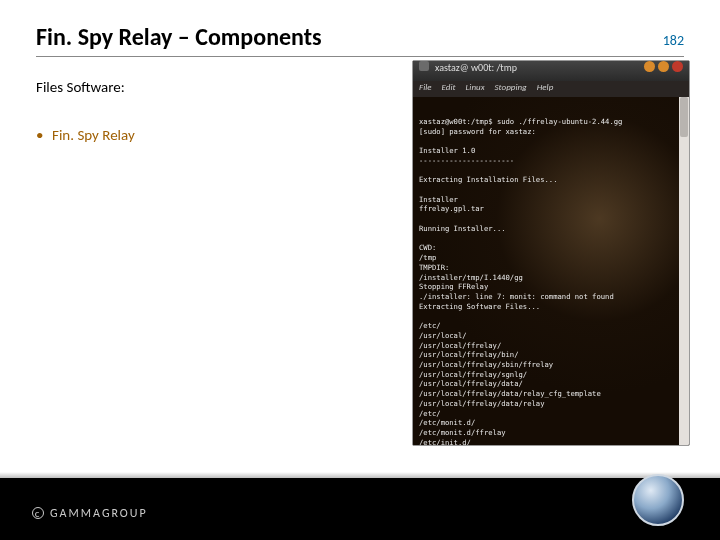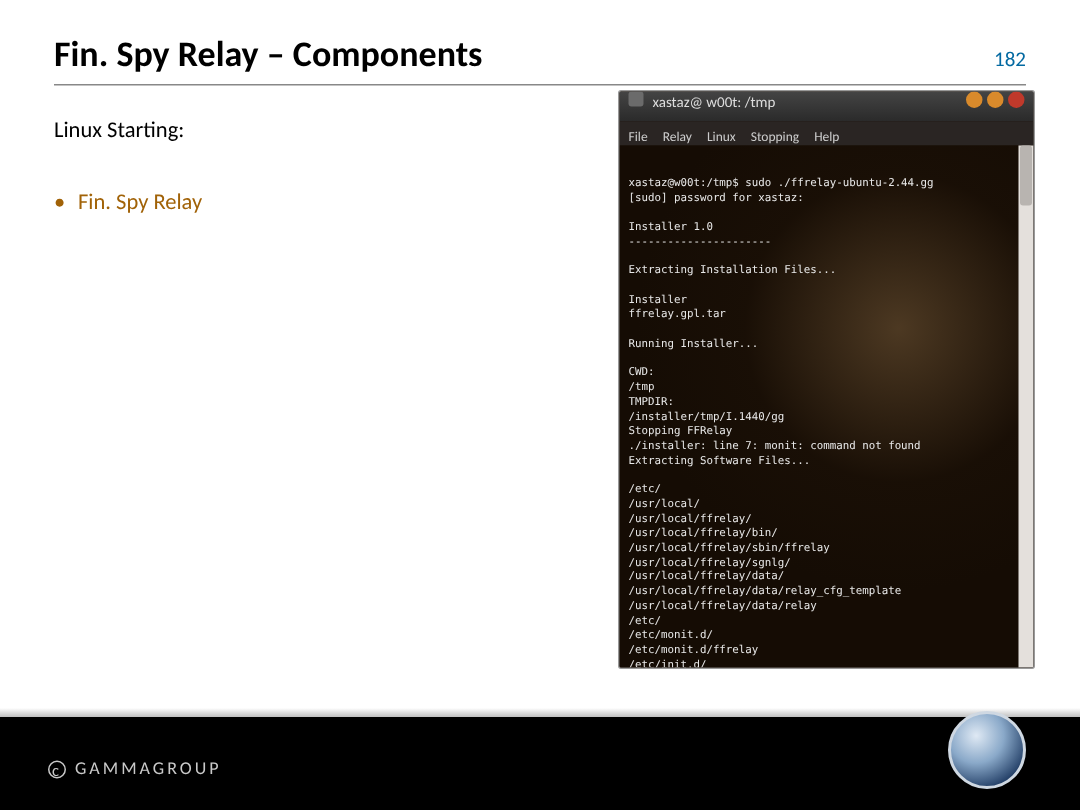--- a/index.html
+++ b/index.html
@@ -22,21 +22,21 @@
   
   .term { position: absolute; top: 60px; left: 412px; width: 278px; height: 386px; background: #1a1008; border: 1px solid #999; border-radius: 2px; overflow: hidden; }
   .term-titlebar { height: 20px; background: linear-gradient(#444,#2a2a2a); display: flex; padding: 0 6px; }
   .tb-icon { width: 10px; height: 10px; background: #6b6b6b; border-radius: 2px; margin-right: 6px; }
   .tb-title { color: #ddd; font-size: 10px; flex: 1; white-space: nowrap; overflow: hidden; }
   .tb-btns { display: flex; gap: 3px; }
   .tb-btn { width: 11px; height: 11px; border-radius: 50%; }
   .tb-btn.min { background: #d98a2b; }
   .tb-btn.max { background: #d98a2b; }
   .tb-btn.close { background: #c0392b; }
-  .term-menubar { height: 16px; background: #2a2523; display: flex; align-items: flex-end; gap: 10px; padding: 0 6px; }
+  .term-menubar { height: 16px; background: #2a2523; display: flex; align-items: flex-start; gap: 10px; padding: 0 6px; font-style: italic; }
   .term-menubar span { color: #ccc; font-size: 9px; }
   .term-body { position: absolute; top: 36px; bottom: 0; left: 0; right: 10px; background: radial-gradient(circle at 70% 35%, rgba(180,140,90,0.35) 0%, rgba(60,40,20,0.1) 35%, rgba(20,10,5,0) 60%), #150c04; padding: 20px 6px; overflow: hidden; }
   .term-scroll { position: absolute; top: 36px; bottom: 0; right: 0; width: 10px; background: #e4e0dc; }
   .term-scroll .thumb { position: absolute; top: 0; left: 1px; right: 1px; height: 40px; background: #b8b4b0; border-radius: 2px; }
   .term-body pre { color: #e8e8e8; font-family: "DejaVu Sans Mono", monospace; font-size: 7.2px; line-height: 1.35; white-space: pre; }
 
   
   .footer { position: absolute; left: 0; right: 0; bottom: 0; height: 62px; background: #000; }
   .footer-sh { position: absolute; left: 0; right: 0; bottom: 62px; height: 6px; background: linear-gradient(rgba(0,0,0,0), rgba(0,0,0,0.25)); }
   .copyright { position: absolute; left: 32px; bottom: 20px; color: #c9c9c9; font-size: 12px; letter-spacing: 2px; display: flex; align-items: center; gap: 6px; }
@@ -50,39 +50,39 @@
 
 <div class="slide">
 
   <div class="header">
     <div class="title">Fin. Spy Relay – Components</div>
     <div class="pagenum">182</div>
   </div>
   <div class="rule"></div>
 
   <div class="leftcol">
-    <div class="subhead">Linux Starting:</div>
+    <div class="subhead">Files Software:</div>
     <ul class="bullets">
       <li>Fin. Spy Relay</li>
     </ul>
   </div>
 
   <div class="term">
     <div class="term-titlebar">
       <div class="tb-icon"></div>
       <div class="tb-title">xastaz@ w00t: /tmp</div>
       <div class="tb-btns">
         <div class="tb-btn min"></div>
         <div class="tb-btn max"></div>
         <div class="tb-btn close"></div>
       </div>
     </div>
     <div class="term-menubar">
       <span>File</span>
-      <span>Relay</span>
+      <span>Edit</span>
       <span>Linux</span>
       <span>Stopping</span>
       <span>Help</span>
     </div>
     <div class="term-body">
       <pre>xastaz@w00t:/tmp$ sudo ./ffrelay-ubuntu-2.44.gg
 [sudo] password for xastaz:
 
 Installer 1.0
 ----------------------

